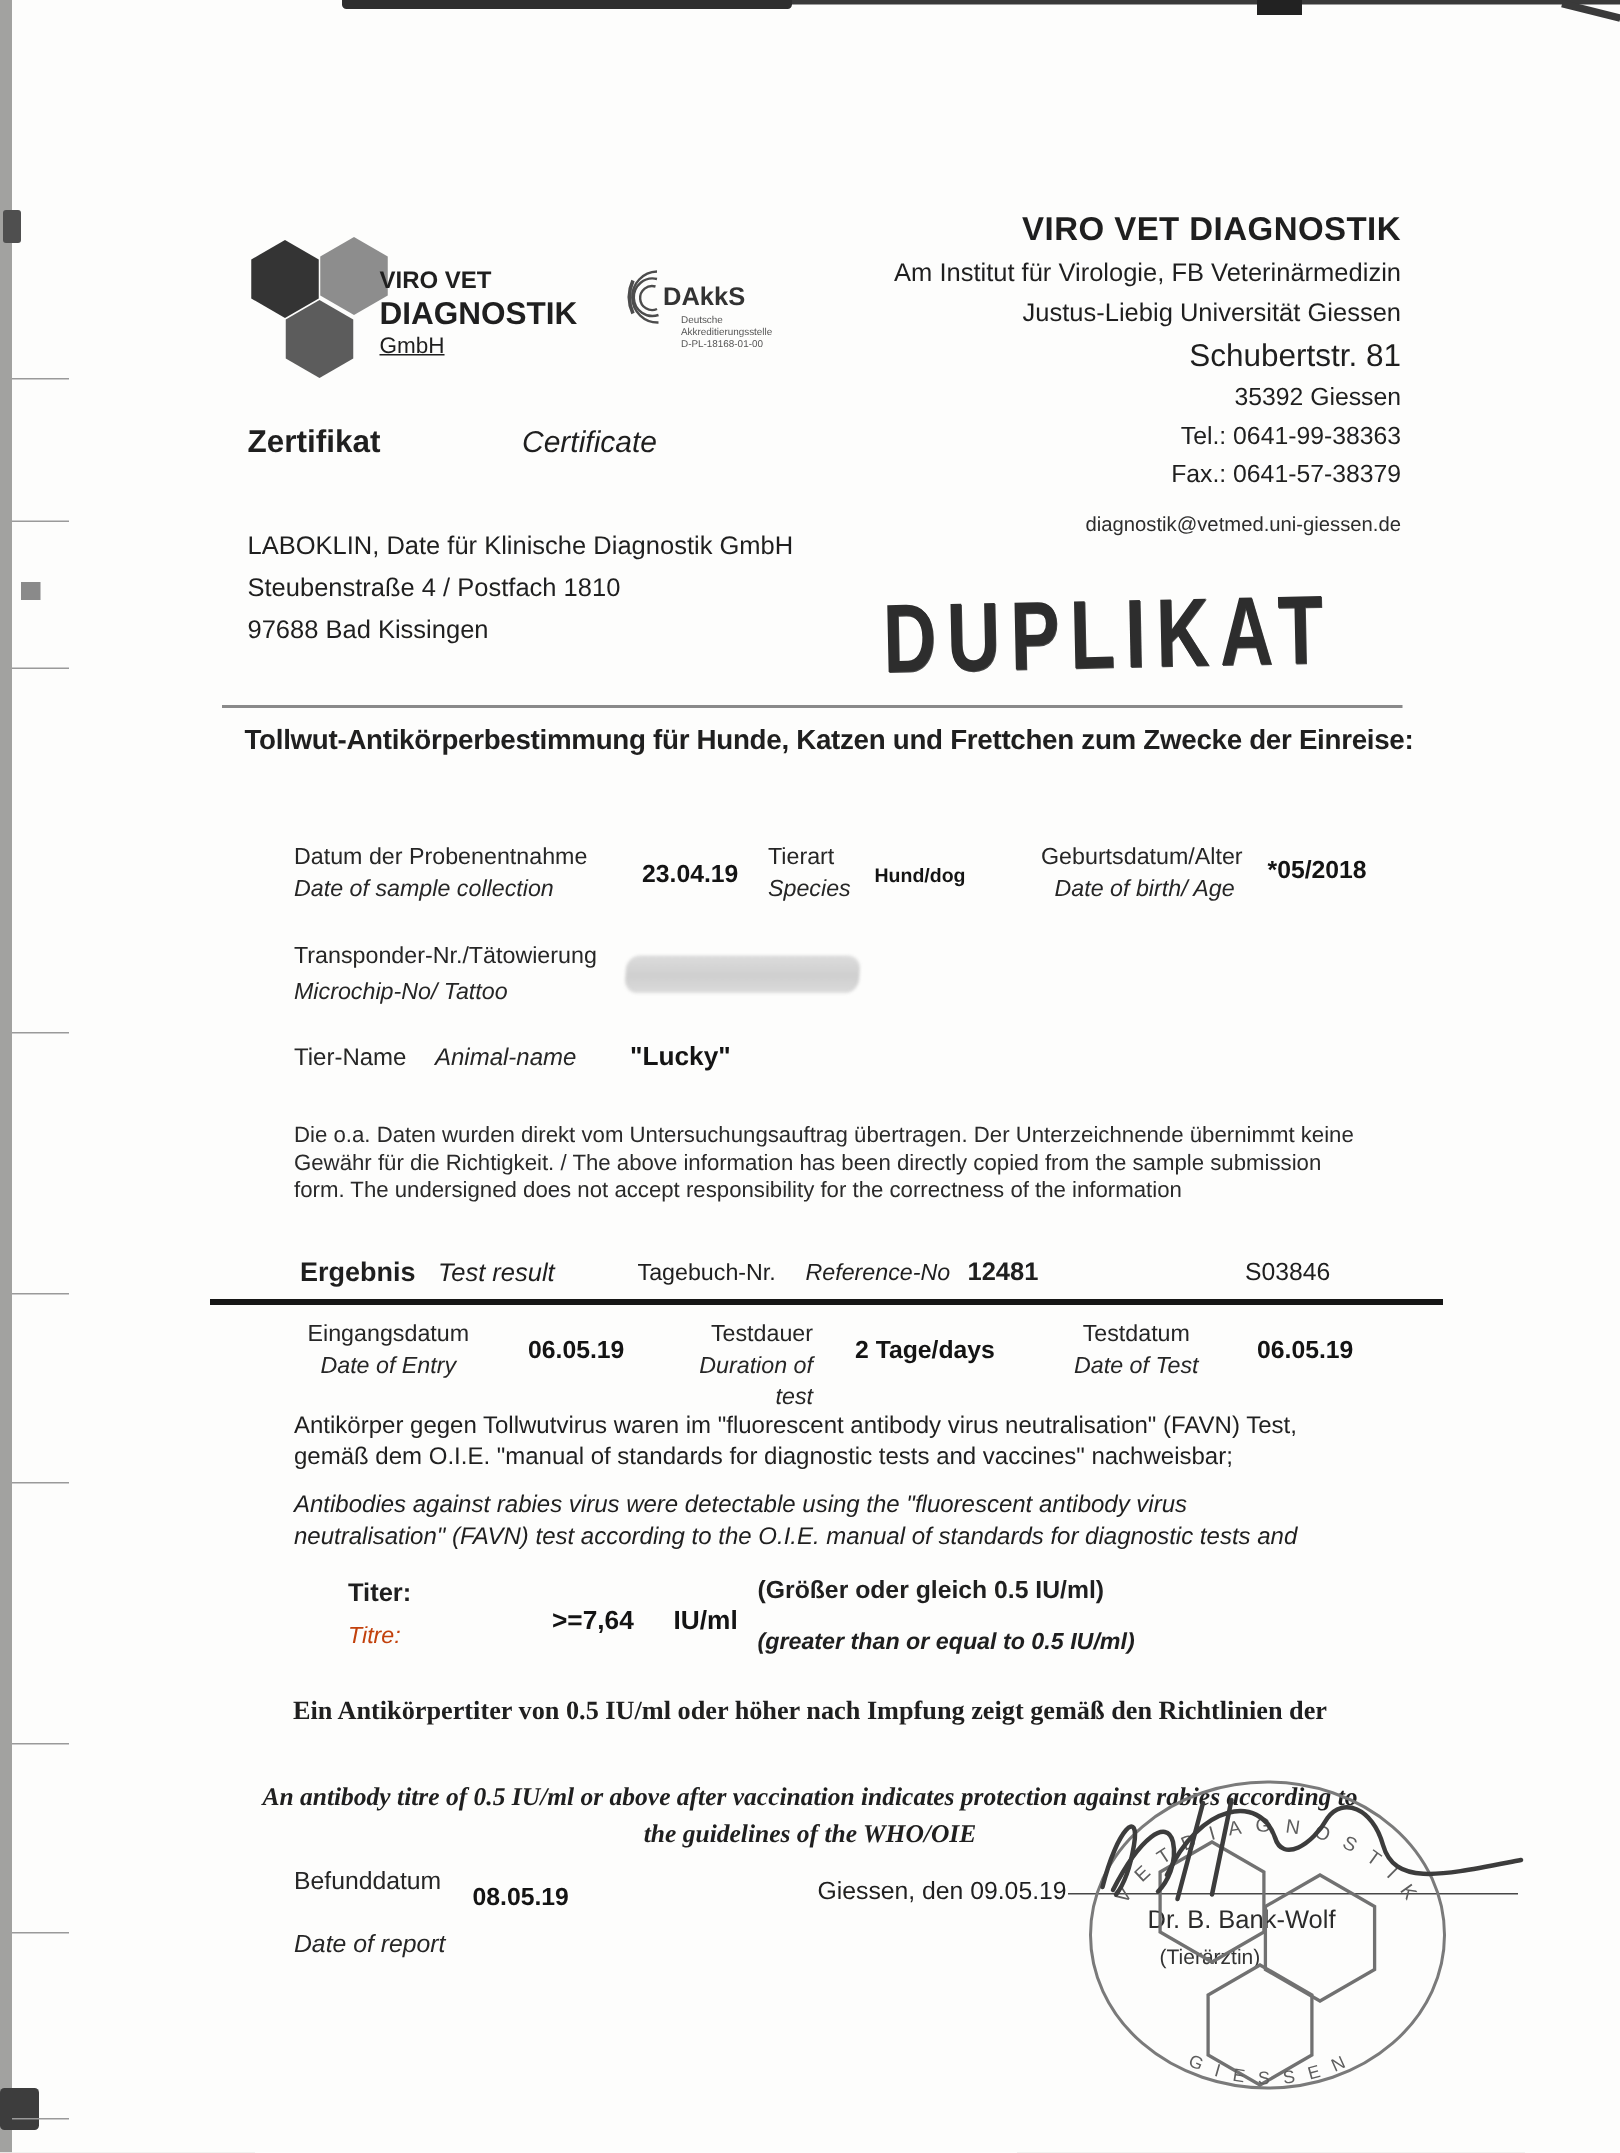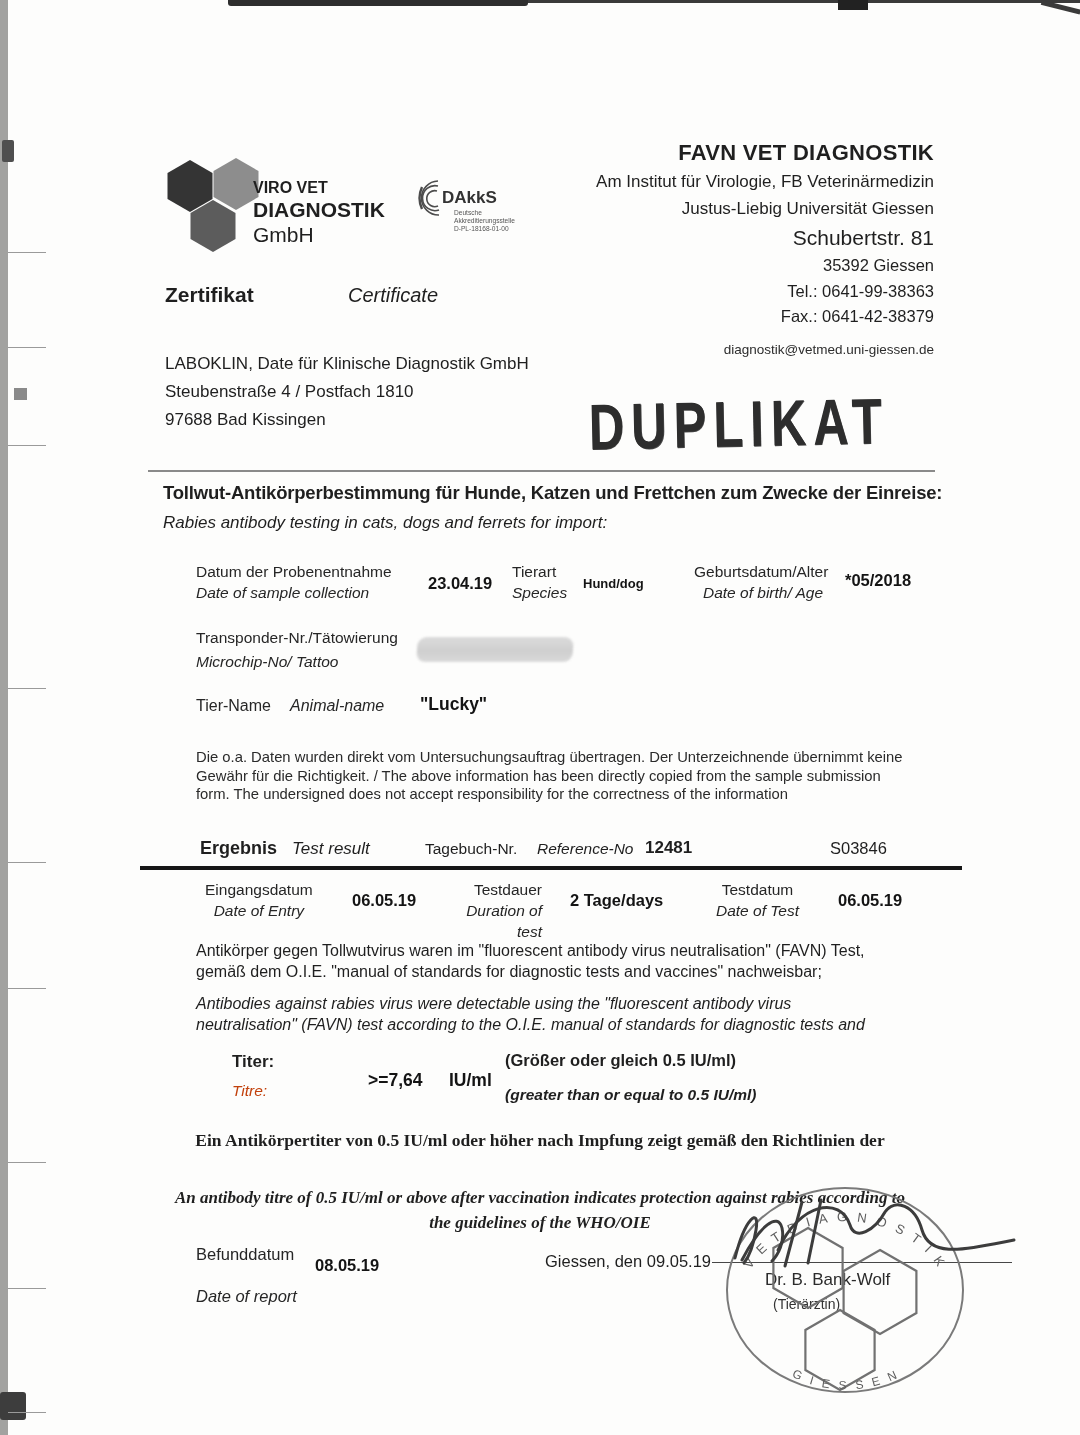--- a/index.html
+++ b/index.html
@@ -53,62 +53,61 @@
   <div class="abs" style="left:1042px;top:0px;width:40px;height:5px;background:#3a3a3a;transform:rotate(14deg);transform-origin:left top;"></div>
 
   <svg class="abs" style="left:163px;top:158px;" width="102" height="112" viewBox="0 0 102 112">
     <polygon points="27,2 49.5,15 49.5,41 27,54 4.5,41 4.5,15" fill="#343434"></polygon>
     <polygon points="73,0 95.5,13 95.5,39 73,52 50.5,39 50.5,13" fill="#8d8d8d"></polygon>
     <polygon points="50,42 72.5,55 72.5,81 50,94 27.5,81 27.5,55" fill="#5c5c5c"></polygon>
   </svg>
   <div class="abs" style="left:253px;top:178px;line-height:1.2;">
     <div class="b" style="font-size:16px;">VIRO VET</div>
     <div class="b" style="font-size:21px;">DIAGNOSTIK</div>
-    <div style="font-size:21px;">GmbH</div>
+    <div style="font-size:15px;text-decoration:underline;">GmbH</div>
   </div>
 
   <svg class="abs" style="left:408px;top:175px;" width="150" height="66" viewBox="0 0 150 66">
     <g stroke="#4c4c4c" fill="none" stroke-width="1.6">
       <path d="M 30,6 A 17,17 0 1 0 31,40"></path>
       <path d="M 30,11 A 12.5,12.5 0 1 0 31,35"></path>
       <path d="M 29,16 A 8,8 0 1 0 30,31"></path>
       <path d="M 14,12 Q 9,23 14,34" stroke-width="2.4"></path>
     </g>
     <text x="34" y="28" font-family="Liberation Serif,serif" font-size="17" font-weight="bold" fill="#333">DAkkS</text>
     <text x="46" y="40" font-size="6.6" fill="#555">Deutsche</text>
     <text x="46" y="48" font-size="6.6" fill="#555">Akkreditierungsstelle</text>
     <text x="46" y="56" font-size="6.6" fill="#555">D-PL-18168-01-00</text>
   </svg>
 
   <div class="abs" style="right:146px;top:140px;text-align:right;">
-    <div class="b" style="font-size:22px;letter-spacing:0.3px;">FAVN VET DIAGNOSTIK</div>
+    <div class="b" style="font-size:22px;letter-spacing:0.3px;">VIRO VET DIAGNOSTIK</div>
     <div style="font-size:17px;margin-top:6px;">Am Institut für Virologie, FB Veterinärmedizin</div>
     <div style="font-size:17px;margin-top:7px;">Justus-Liebig Universität Giessen</div>
     <div style="font-size:21px;margin-top:7px;">Schubertstr. 81</div>
     <div style="font-size:16.5px;margin-top:6px;">35392 Giessen</div>
     <div style="font-size:16.5px;margin-top:7px;">Tel.: 0641-99-38363</div>
-    <div style="font-size:16.5px;margin-top:6px;">Fax.: 0641-42-38379</div>
+    <div style="font-size:16.5px;margin-top:6px;">Fax.: 0641-57-38379</div>
     <div style="font-size:13.5px;margin-top:16px;color:#2d2d2d;">diagnostik@vetmed.uni-giessen.de</div>
   </div>
 
   <div class="abs b" style="left:165px;top:283px;font-size:21px;">Zertifikat</div>
   <div class="abs i" style="left:348px;top:284px;font-size:20px;">Certificate</div>
 
   <div class="abs" style="left:165px;top:350px;font-size:17px;line-height:1.65;">
     <div>LABOKLIN, Date für Klinische Diagnostik GmbH</div>
     <div>Steubenstraße 4 / Postfach 1810</div>
     <div>97688 Bad Kissingen</div>
   </div>
 
   <div class="abs duplikat" style="left:588px;top:390px;">DUPLIKAT</div>
 
   <div class="abs hline" style="left:148px;top:470px;width:787px;"></div>
 
   <div class="abs b" style="left:163px;top:482px;font-size:18.5px;letter-spacing:-0.2px;">Tollwut-Antikörperbestimmung für Hunde, Katzen und Frettchen zum Zwecke der Einreise:</div>
-  <div class="abs i" style="left:163px;top:513px;font-size:17px;">Rabies antibody testing in cats, dogs and ferrets for import:</div>
 
   <div class="abs lbl" style="left:196px;top:562px;">
     <div>Datum der Probenentnahme</div>
     <div class="i">Date of sample collection</div>
   </div>
   <div class="abs val" style="left:428px;top:574px;">23.04.19</div>
   <div class="abs lbl" style="left:512px;top:562px;">
     <div>Tierart</div>
     <div class="i">Species</div>
   </div>

